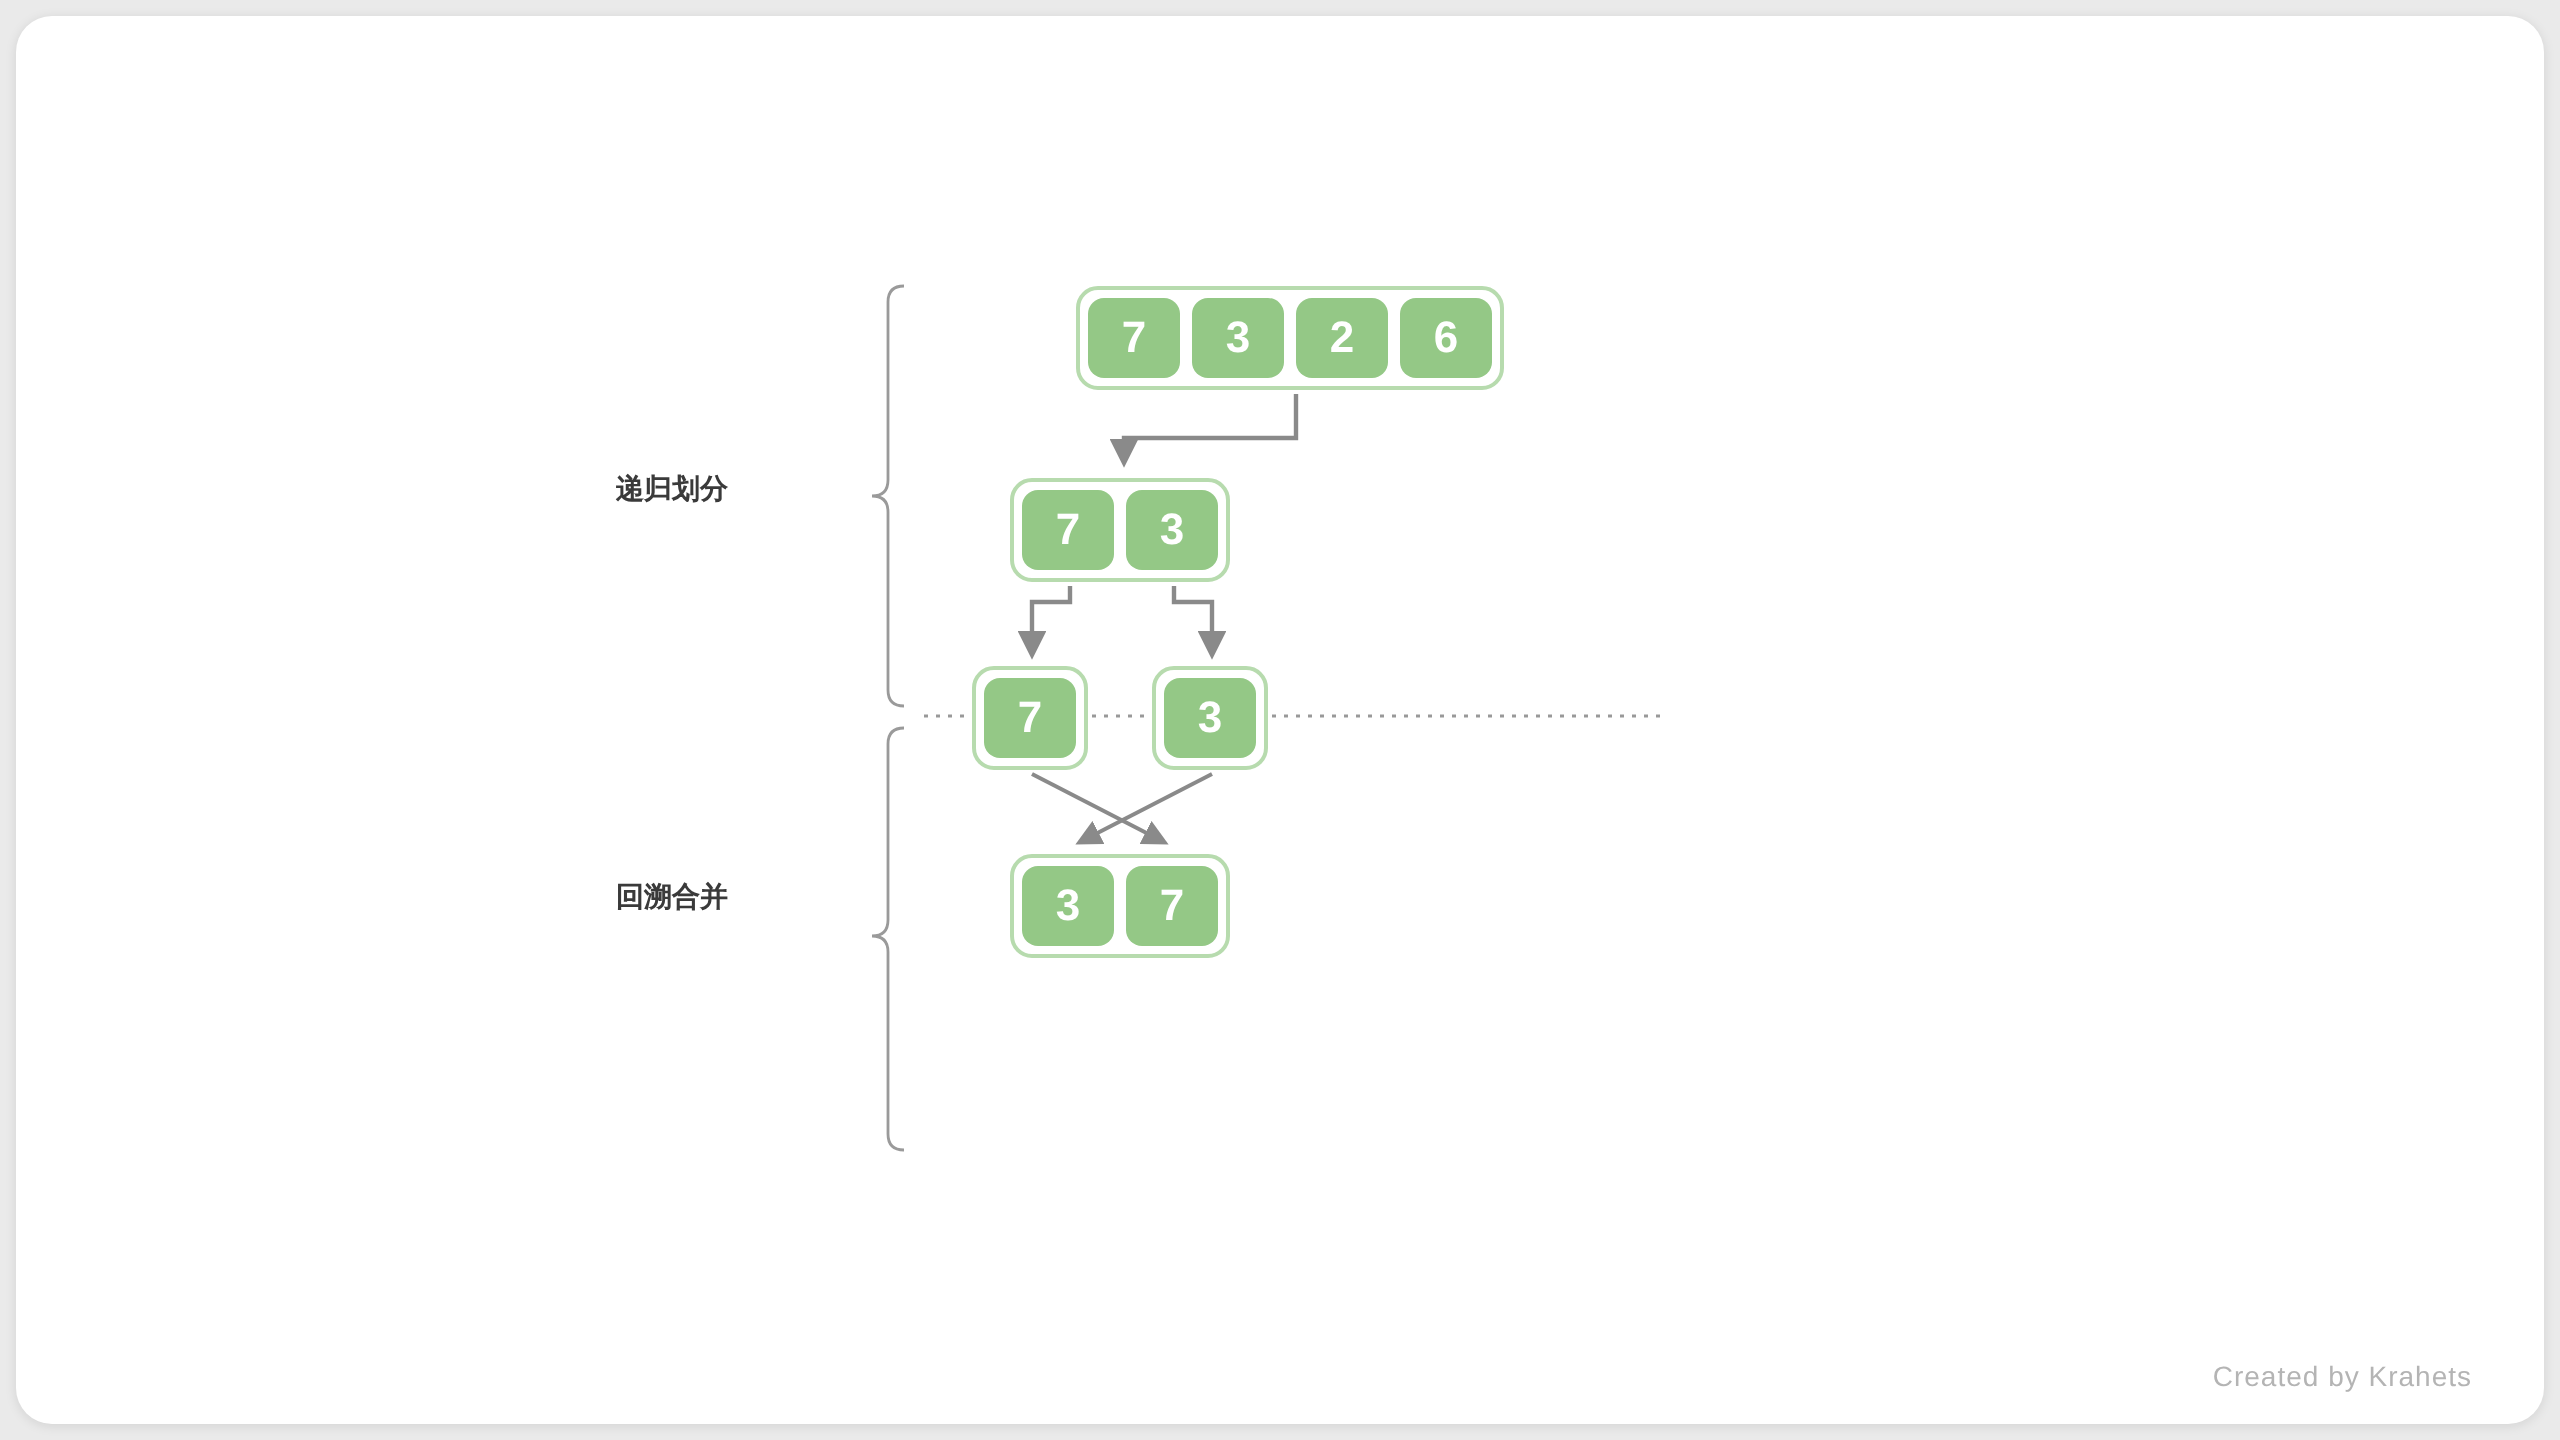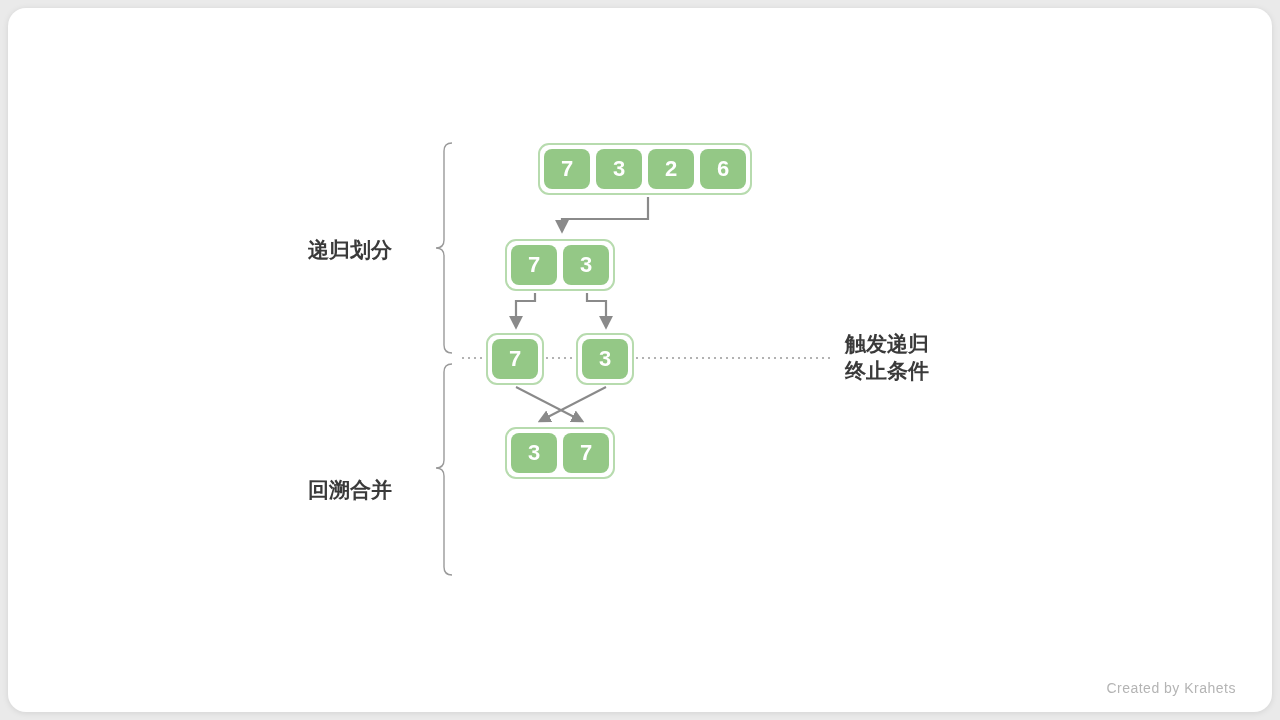--- a/index.html
+++ b/index.html
@@ -44,21 +44,21 @@
     border-radius: 8px;
     color: #ffffff;
     font-weight: bold;
     font-size: 22px;
     display: flex;
     align-items: center;
     justify-content: center;
   }
   .side-label {
     position: absolute;
-    font-size: 21px;
+    font-size: 14px;
     font-weight: bold;
     color: #3A3A3A;
     z-index: 2;
     white-space: nowrap;
   }
   .terminate-label {
     position: absolute;
     left: 845px; top: 330px;
     font-size: 21px;
     font-weight: bold;
@@ -123,21 +123,17 @@
   <div class="array-container" style="left:576px; top:333px;">
     <div class="cell">3</div>
   </div>
 
   <div class="array-container" style="left:505px; top:427px;">
     <div class="cell">3</div>
     <div class="cell">7</div>
   </div>
 
   <div class="side-label" style="left:308px; top:236px;">递归划分</div>
-  <div class="side-label" style="left:308px; top:476px;">回溯合并</div>
+  <div class="side-label" style="left:308px; top:440px;">回溯合并</div>
 
-  <div class="terminate-label">
-    <div>触发递归</div>
-    <div>终止条件</div>
-  </div>
 
   <div class="credit">Created by Krahets</div>
 </div>
 
 </body></html>

